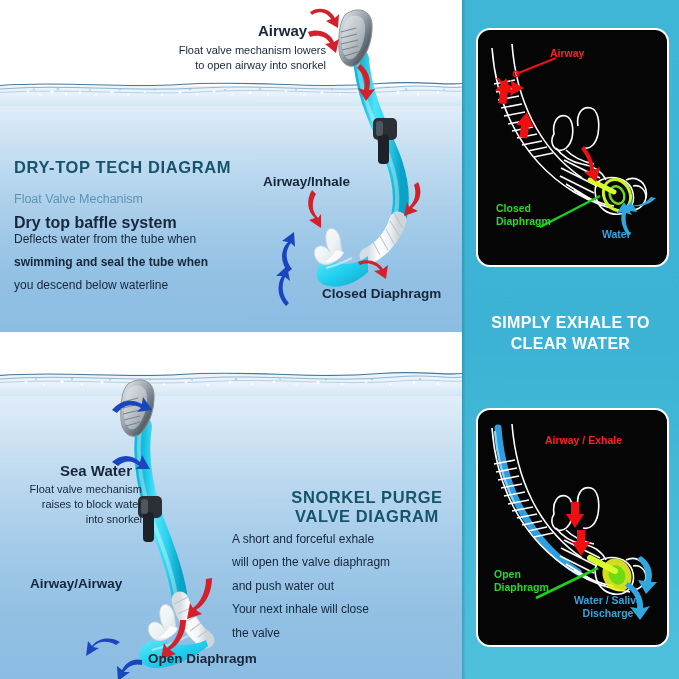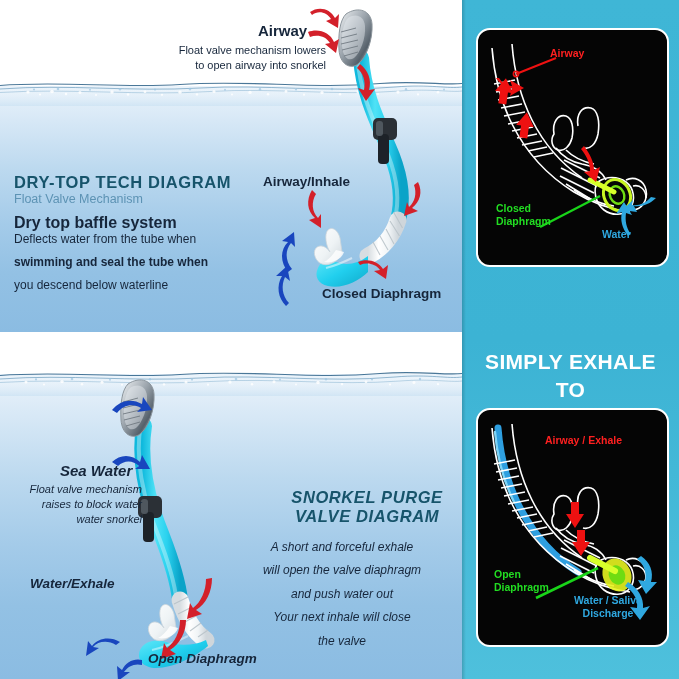--- a/index.html
+++ b/index.html
@@ -4,21 +4,21 @@
 <style>
   html,body{margin:0;padding:0;background:#fff;}
   body{width:679px;height:679px;font-family:"Liberation Sans",sans-serif;overflow:hidden;}
   #root{position:relative;width:599px;height:679px;background:#ffffff;}
 
   
   .left-col{position:absolute;left:0;top:0;width:462px;height:679px;background:#fff;}
 
   .panel{position:absolute;left:0;width:462px;overflow:hidden;background:#ffffff;}
   .panel-top{top:0;height:332px;}
-  .panel-bottom{top:340px;height:339px;font-style:italic;}
+  .panel-bottom{top:340px;height:339px;}
 
   
   .air{position:absolute;left:0;top:0;width:100%;background:#ffffff;}
   
   .water{position:absolute;left:0;width:100%;
     background:linear-gradient(180deg,#eaf3fb 0%,#d7e8f6 14%,#bcd9ef 34%,#a4cbe9 56%,#93c1e4 76%,#8bbce2 100%);}
 
   
   .surface{position:absolute;left:0;width:100%;height:34px;}
   .surface svg{display:block;width:100%;height:100%;}
@@ -41,21 +41,21 @@
   
   .right-col{position:absolute;left:462px;top:0;width:217px;height:679px;
     background:linear-gradient(180deg,#3fb6d6 0%,#3cb3d4 50%,#4ec0dc 100%);}
   .card{position:absolute;left:14px;width:189px;background:#050505;
     border:2.5px solid #ffffff;border-radius:14px;overflow:hidden;}
   .card-top{top:28px;height:235px;}
   .card-bot{top:408px;height:235px;}
   .card svg{display:block;}
 
   .mid-text{position:absolute;left:10px;top:312px;width:197px;text-align:center;
-    color:#ffffff;font-size:21px;font-weight:bold;line-height:1.32;letter-spacing:.3px;margin-top:36px;}
+    color:#ffffff;font-size:16px;font-weight:bold;line-height:1.32;letter-spacing:.3px;}
 
   
   .seam{position:absolute;left:462px;top:0;width:4px;height:679px;
     background:linear-gradient(90deg,rgba(0,0,0,.16),rgba(0,0,0,0));}
 </style>
 </head>
 <body>
 
 <div id="root">
 
@@ -208,21 +208,21 @@
           </g>
         </svg>
       </div>
 
       <div class="txt lbl lbl-lg" style="left:258px;top:22px;">Airway</div>
       <div class="txt cap" style="left:146px;top:43px;width:180px;text-align:right;">
         <div>Float valve mechanism lowers</div>
         <div>to open airway into snorkel</div>
       </div>
 
-      <div class="txt h-title" style="left:14px;top:173px;text-align:center;">DRY-TOP TECH DIAGRAM</div>
+      <div class="txt h-title" style="left:14px;top:158px;text-align:center;">DRY-TOP TECH DIAGRAM</div>
       <div class="txt h-sub" style="left:14px;top:190px;">Float Valve Mechanism</div>
       <div class="txt b-strong" style="left:14px;top:208px;">Dry top baffle system</div>
       <div class="txt b-line" style="left:14px;top:228px;">Deflects water from the tube when</div>
       <div class="txt b-line" style="left:14px;top:251px;font-weight:bold;">swimming and seal the tube when</div>
       <div class="txt b-line" style="left:14px;top:274px;">you descend below waterline</div>
 
       <div class="txt lbl lbl-md" style="left:263px;top:174px;">Airway/Inhale</div>
       <div class="txt lbl lbl-md" style="left:322px;top:286px;text-align:center;">Closed Diaphragm</div>
     </div>
 
@@ -361,32 +361,32 @@
             <path d="M30,264 C20,258 8,260 2,268 L-2,263 L-4,278 L9,270 L3,269 C8,263 18,262 26,267 Z"></path>
             <path d="M52,282 C44,280 36,284 32,292 L27,288 L28,303 L40,294 L34,294 C38,288 45,285 52,287 Z"></path>
           </g>
         </svg>
       </div>
 
       <div class="txt lbl lbl-lg" style="left:60px;top:122px;">Sea Water</div>
       <div class="txt cap" style="left:6px;top:142px;width:136px;text-align:right;">
         <div>Float valve mechanism</div>
         <div>raises to block water</div>
-        <div>water snorkel</div>
-      </div>
-
-      <div class="txt lbl lbl-md" style="left:30px;top:236px;">Water/Exhale</div>
+        <div>into snorkel</div>
+      </div>
+
+      <div class="txt lbl lbl-md" style="left:30px;top:236px;">Airway/Airway</div>
       <div class="txt lbl lbl-md" style="left:148px;top:311px;">Open Diaphragm</div>
 
       <div class="txt h-title" style="left:283px;top:148px;width:168px;text-align:center;">
         <div>SNORKEL PURGE</div>
         <div>VALVE DIAGRAM</div>
       </div>
 
-      <div class="txt b-line" style="left:232px;top:196px;width:220px;text-align:center;">
+      <div class="txt b-line" style="left:232px;top:188px;width:220px;text-align:left;">
         <div>A short and forceful exhale</div>
         <div>will open the valve diaphragm</div>
         <div>and push water out</div>
         <div>Your next inhale will close</div>
         <div>the valve</div>
       </div>
     </div>
   </div>
 
   <div class="right-col">

